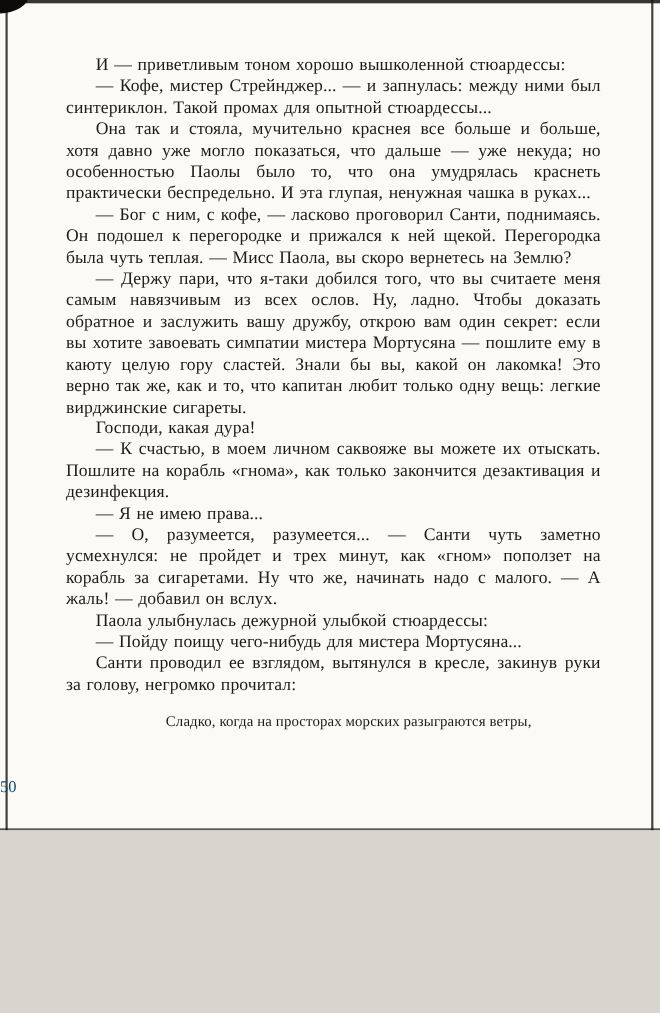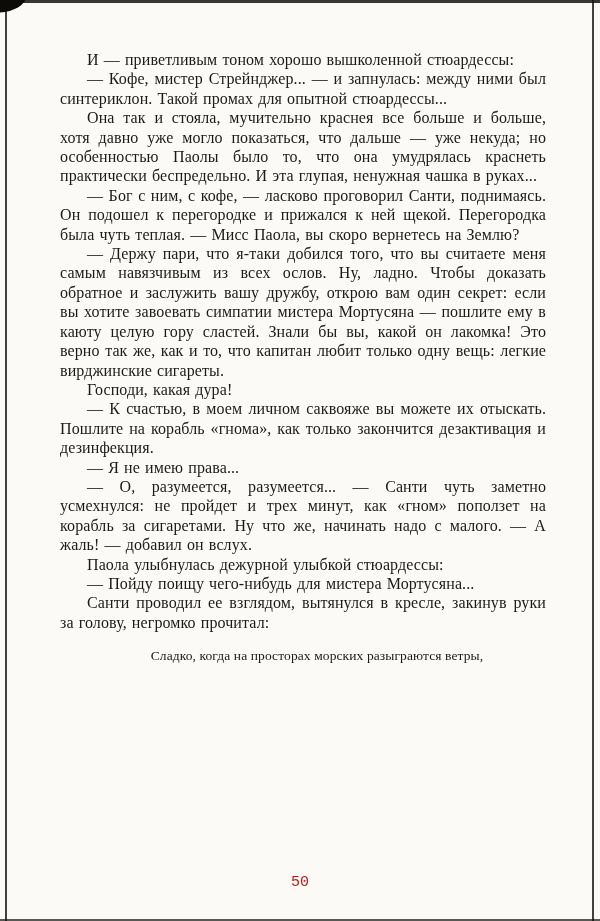--- a/index.html
+++ b/index.html
@@ -3,21 +3,21 @@
 <meta charset="utf-8">
 <style>
   html, body {
     margin: 0;
     padding: 0;
     background: #d8d5cf;
   }
   .page {
     position: relative;
     width: 600px;
-    height: 921px;
+    height: 755px;
     margin: 0 auto;
     background: #fbfaf6;
     overflow: hidden;
     font-family: "Liberation Serif", "DejaVu Serif", serif;
     color: #1c1b19;
   }
   
   .scan-edge { position: absolute; background: #141310; }
   .scan-edge-top    { top: 0; left: 0; width: 100%; height: 3px; opacity: .85; }
   .scan-edge-left   { top: 0; left: 5px; width: 2px; height: 100%; opacity: .8; }
@@ -53,24 +53,23 @@
     line-height: 18px;
     text-align: center;
     word-spacing: normal;
   }
   .verse .verse-line { text-indent: 0; }
   .page-number {
     position: absolute;
     bottom: 30px;
     left: 0;
     width: 100%;
-    text-align: center;
+    text-align: left;
     font-size: 15px;
-    color: #b91c1c;
-    font-family: Liberation Mono, monospace;
+    color: #0c4a6e;
   }
 </style>
 </head>
 <body>
 
 <div class="page">
 
   <div class="scan-edge scan-edge-top"></div>
   <div class="scan-edge scan-edge-left"></div>
   <div class="scan-edge scan-edge-right"></div>

